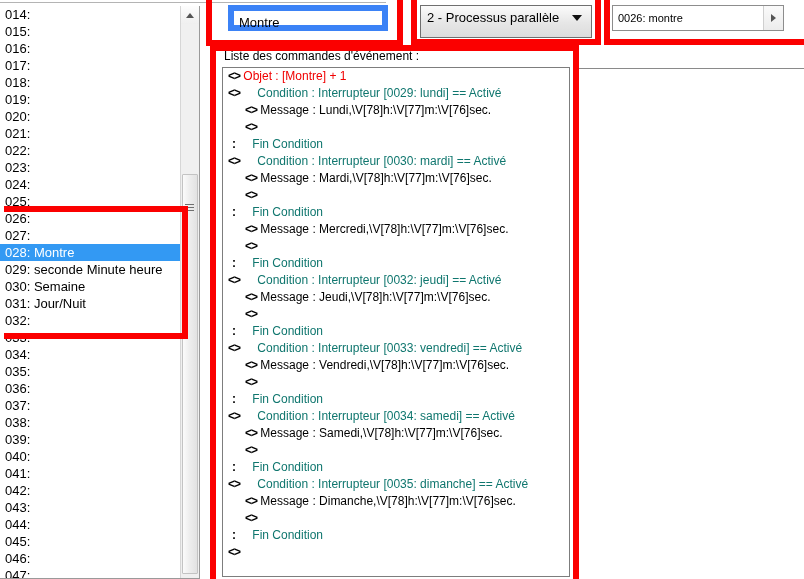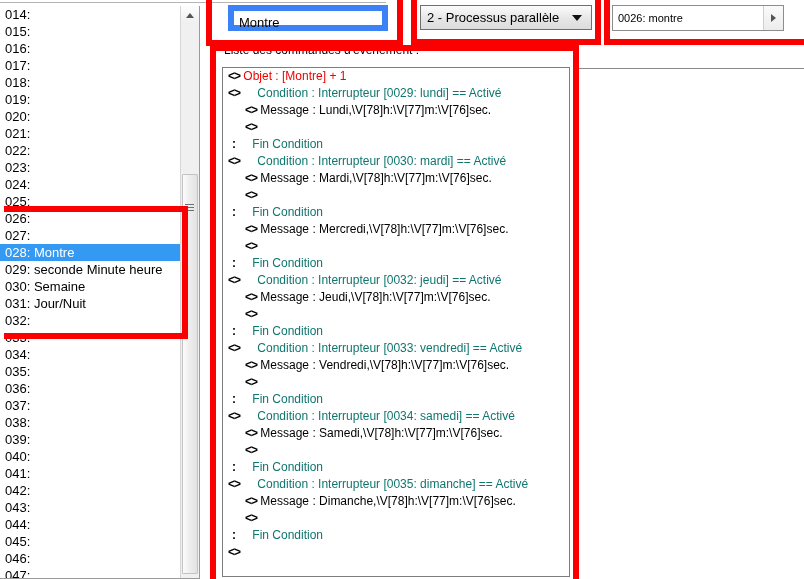--- a/index.html
+++ b/index.html
@@ -52,21 +52,21 @@
   .ll-grip{position:absolute;left:4px;top:198px;width:9px;height:7px;}
   .ll-grip i{display:block;height:1px;background:#6f6f6f;margin-bottom:2px;}
 
   
   .name-box{
     position:absolute;left:228px;top:5px;width:160px;height:26px;
     border:6px solid #3b82f6;background:#fff;box-sizing:border-box;
     font-size:13px;line-height:24px;padding-left:5px;color:#000;
   }
   .trigger-select{
-    position:absolute;left:420px;top:5px;width:172px;height:25px;
+    position:absolute;left:420px;top:5px;width:172px;height:33px;
     box-sizing:border-box;border:1px solid #6f6f6f;
     background:linear-gradient(#fbfbfb,#e6e6e6 55%,#dcdcdc);
     font-size:13px;line-height:23px;padding-left:6px;color:#000;
     white-space:nowrap;overflow:hidden;
   }
   .trigger-select .chev{
     position:absolute;right:9px;top:9px;
     border-left:5px solid transparent;border-right:5px solid transparent;
     border-top:6px solid #111;
   }
@@ -81,21 +81,21 @@
     border-left:1px solid #cfcfcf;
   }
   .switch-box .btn:after{
     content:"";position:absolute;left:7px;top:8px;
     border-top:4px solid transparent;border-bottom:4px solid transparent;
     border-left:5px solid #555;
   }
 
   
   .cmd-label{
-    position:absolute;left:224px;top:43px;font-size:12px;color:#000;white-space:nowrap;
+    position:absolute;left:224px;top:49px;font-size:12px;color:#000;white-space:nowrap;
   }
   .cmd-box{
     position:absolute;left:222px;top:67px;width:348px;height:510px;
     background:#fff;border:1px solid #7d7d7d;box-sizing:border-box;
     overflow:hidden;
   }
   .cmd-row{
     height:17px;line-height:17px;white-space:nowrap;
     font-size:12px;font-family:"Liberation Sans","DejaVu Sans",sans-serif;
   }

